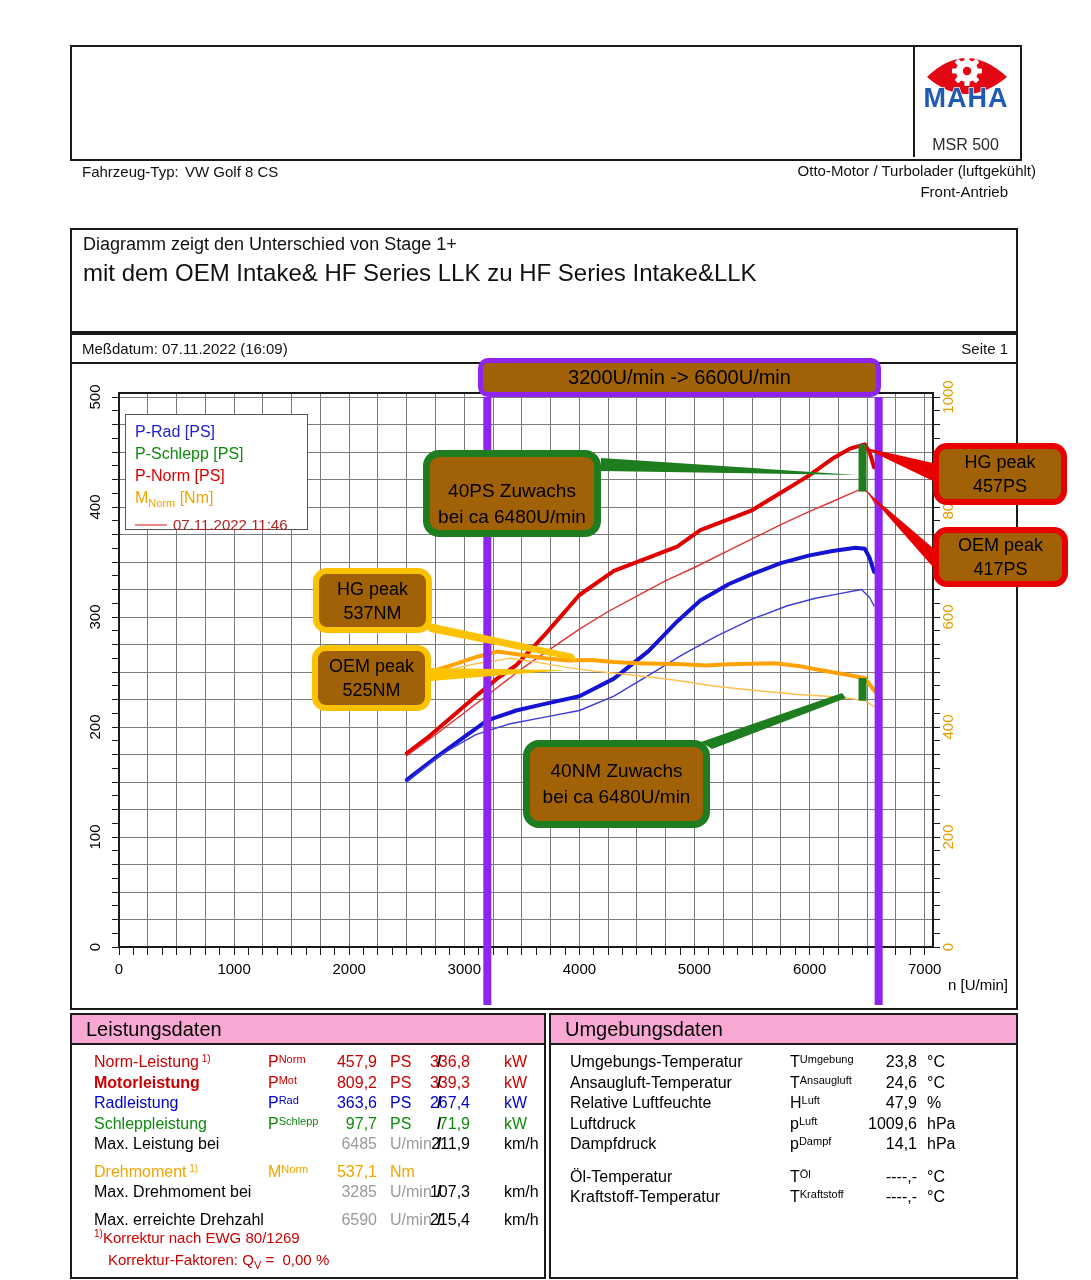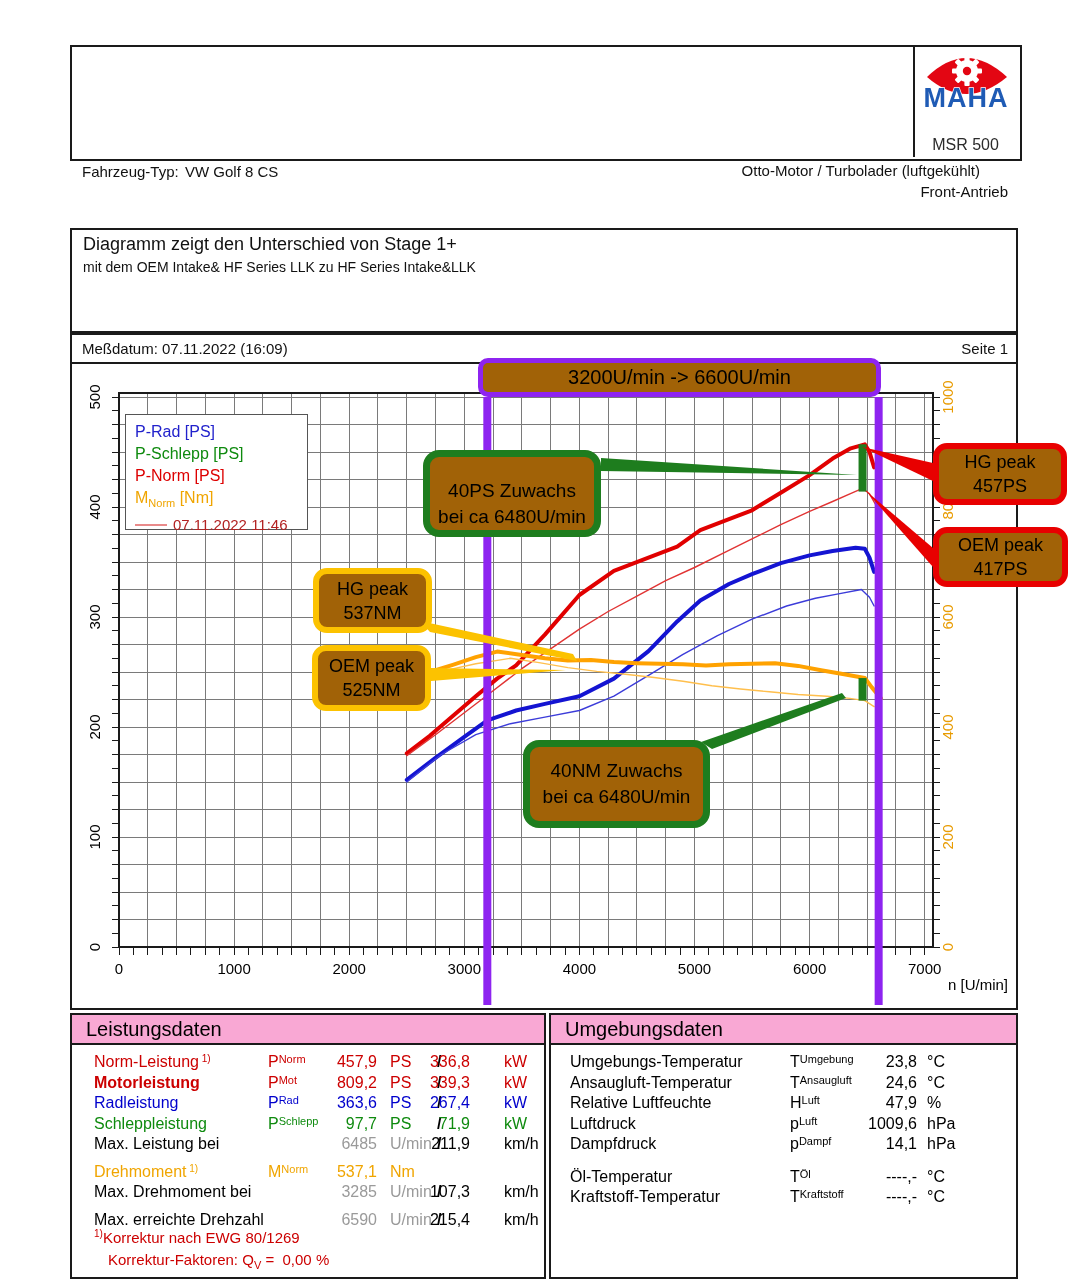--- a/index.html
+++ b/index.html
@@ -6,27 +6,27 @@
   .page{position:relative;width:1091px;height:1280px;background:#fff;
         font-family:"Liberation Sans",sans-serif;color:#111;overflow:hidden;}
   .abs{position:absolute;}
 
   
   .header-box{left:70px;top:45px;width:948px;height:112px;border:2px solid #1a1a1a;}
   .logo-cell{left:913px;top:45px;width:105px;height:112px;border-left:2px solid #1a1a1a;}
   .msr{left:913px;top:136px;width:105px;text-align:center;font-size:16px;color:#2b2b2b;}
   .veh-label{left:82px;top:163px;font-size:15px;}
   .veh-value{left:185px;top:163px;font-size:15px;}
-  .eng-line{left:490px;top:162px;width:490px;text-align:right;font-size:15px;}
+  .eng-line{left:546px;top:162px;width:490px;text-align:right;font-size:15px;}
   .drv-line{left:518px;top:183px;width:490px;text-align:right;font-size:15px;}
 
   
   .desc-box{left:70px;top:228px;width:948px;height:105px;border:2px solid #1a1a1a;box-sizing:border-box;}
   .desc1{left:83px;top:234px;font-size:18px;}
-  .desc2{left:83px;top:259px;font-size:14px;}
+  .desc2{left:83px;top:259px;font-size:24px;}
 
   
   .chart-frame{left:70px;top:333px;width:948px;height:677px;border:2px solid #1a1a1a;box-sizing:border-box;}
   .date-row-line{left:70px;top:362px;width:948px;height:0;border-top:2px solid #1a1a1a;}
   .messdatum{left:82px;top:340px;font-size:15px;}
   .seite{left:708px;top:340px;width:300px;text-align:right;font-size:15px;}
 
   #chart-svg{left:70px;top:355px;}
 
   

